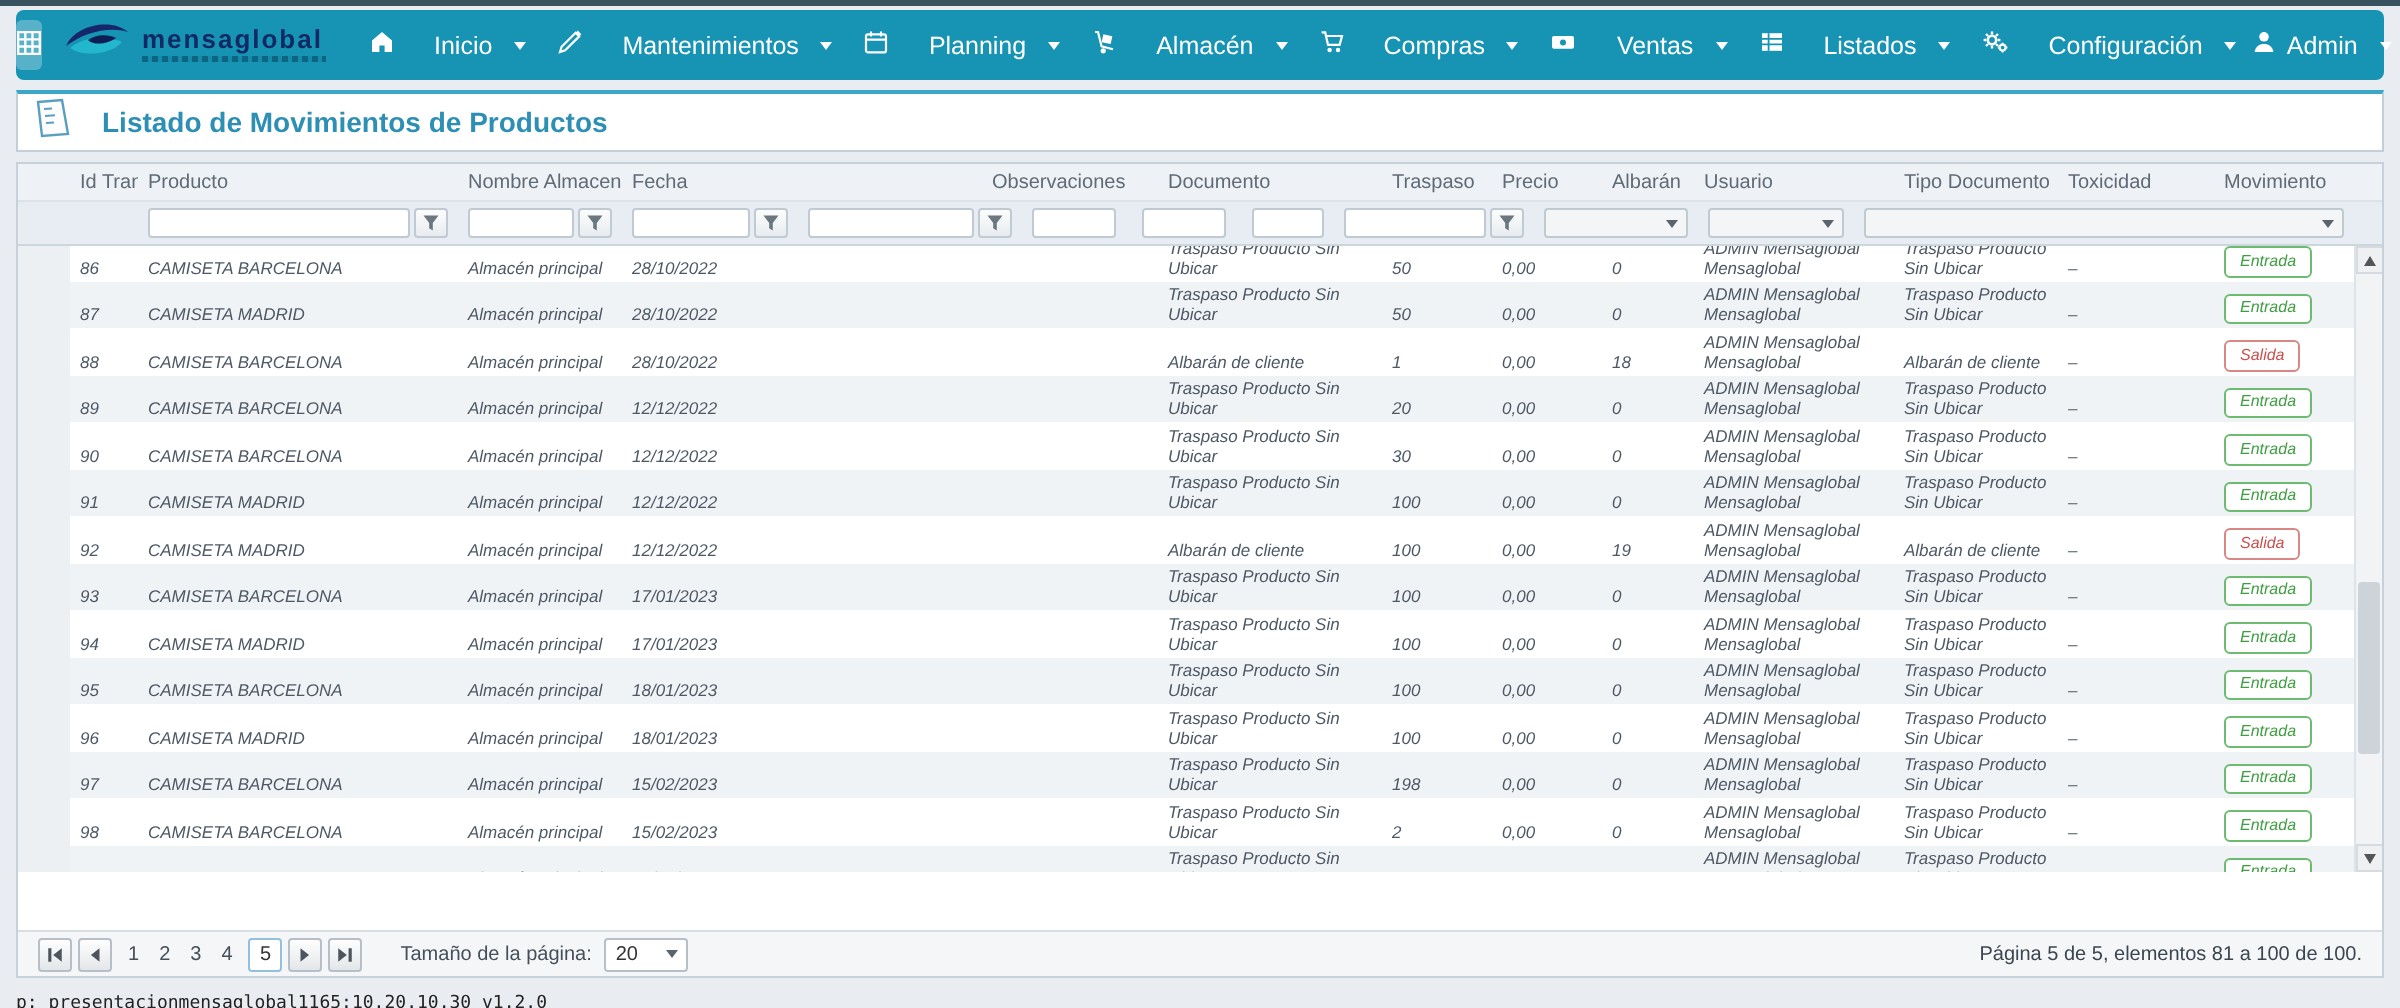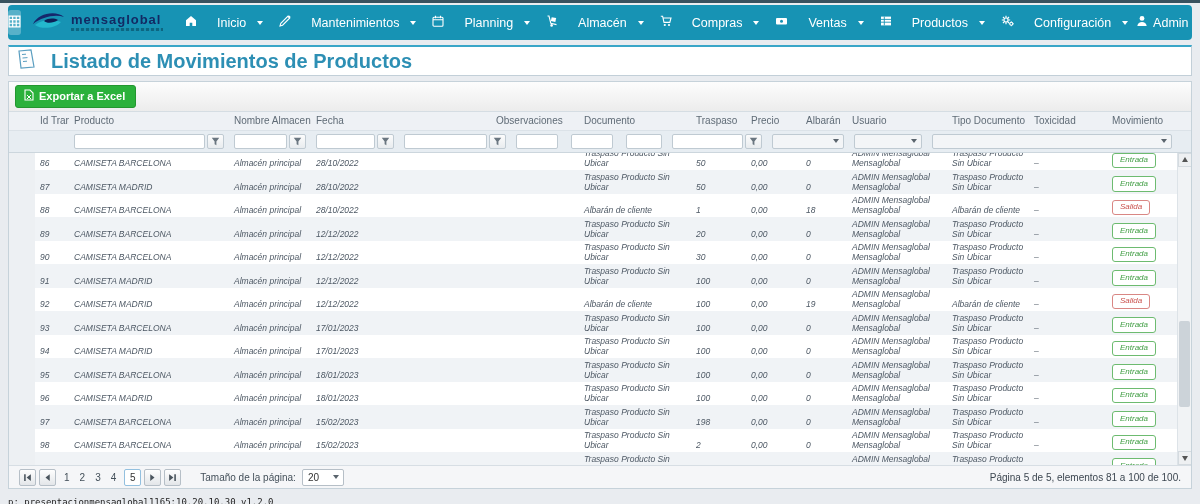--- a/index.html
+++ b/index.html
@@ -21,21 +21,21 @@
   .nav-item .lbl { margin-left:20px; }
   .caret { width:0; height:0; border-left:3.5px solid transparent; border-right:3.5px solid transparent;
            border-top:4px solid #fff; margin-left:11px; display:inline-block;}
   .nav-user { margin-left:auto; margin-right:104px; display:flex; align-items:center; color:#fff; font-size:12.5px; cursor:pointer;}
   .nav-user .lbl { margin-left:5px; }
 
   
   .titlebar { position:absolute; left:8px; right:8px; top:45px; height:31px; background:#fff;
               border:1px solid #c2cfd8; border-top:2px solid #3aa6c8; display:flex; align-items:center; z-index:1;}
   .title-icon { margin-left:6px; }
-  .page-title { margin-left:14px; color:#2d8fb4; font-size:20px; font-weight:bold; }
+  .page-title { margin-left:14px; color:#2d8fb4; font-size:14px; font-weight:bold; }
 
   
   .gridbox { position:absolute; left:8px; right:8px; top:81px; height:408px; background:#fff;
              border:1px solid #c6d2da; display:flex; flex-direction:column; }
   .toolbar { height:30px; background:linear-gradient(#fdfdfd,#ececec); border-bottom:1px solid #d5dde3;
              display:flex; align-items:center; padding:0 6px; }
   .btn-excel { display:flex; align-items:center; gap:5px; background:#2bb13b; border:1px solid #23962f;
                color:#fff; font-size:11px; font-weight:bold; padding:3px 10px 4px 8px; border-radius:3px; cursor:pointer;
                font-family:"Liberation Sans", sans-serif;}
 
@@ -190,21 +190,21 @@
             <circle cx="6.5" cy="6.2" r="1.5" fill="#1793b4"></circle>
           </svg></span>
       <span class="lbl">Ventas</span>
         <span class="caret"></span>
     </div>
     <div class="nav-item">
       <span><svg width="12" height="12" viewBox="0 0 12 12">
             <rect x="1" y="1.6" width="10" height="8.8" fill="#fff"></rect>
             <path d="M1 4.4 h10 M1 7.2 h10 M4.3 1.6 v8.8" stroke="#1793b4" stroke-width=".9"></path>
           </svg></span>
-      <span class="lbl">Productos</span>
+      <span class="lbl">Listados</span>
         <span class="caret"></span>
     </div>
     <div class="nav-item">
       <span><svg width="13" height="12" viewBox="0 0 13 12">
             <circle cx="5" cy="5" r="2.1" fill="none" stroke="#fff" stroke-width="1.3"></circle>
             <g stroke="#fff" stroke-width="1.2">
               <path d="M5 .8v1.4 M5 7.8v1.4 M.8 5h1.4 M7.8 5h1.4 M2 2l1 1 M8 8l-1-1 M8 2 7 3 M2 8l1-1"></path>
             </g>
             <circle cx="10.3" cy="8.8" r="1.5" fill="none" stroke="#fff" stroke-width="1.1"></circle>
             <g stroke="#fff" stroke-width="1">
@@ -231,29 +231,20 @@
     <svg width="22" height="22" viewBox="0 0 22 22">
       <path d="M4 3 L16 2 L19 19 L6 20 Z" fill="#fdfdfd" stroke="#5a9ec0" stroke-width="1.2"></path>
       <path d="M7 6.5 l4 -.3 M7.5 10 l5 -.4 M8 13.5 l4 -.3" stroke="#5a9ec0" stroke-width="1"></path>
     </svg>
   </span>
   <span class="page-title">Listado de Movimientos de Productos</span>
 </div>
 
 <div class="gridbox">
 
-  <div class="toolbar">
-    <button class="btn-excel">
-      <span><svg width="10" height="12" viewBox="0 0 10 12">
-            <path d="M1 1 h5 l3 3 v7 H1 Z" fill="none" stroke="#fff" stroke-width="1.1"></path>
-            <path d="M3 6 l4 4 M7 6 l-4 4" stroke="#fff" stroke-width="1"></path>
-          </svg></span>
-      <span>Exportar a Excel</span>
-    </button>
-  </div>
 
   <div class="hrow">
     <div class="c gut"></div>
     <div class="c id">Id Tran</div>
     <div class="c prod">Producto</div>
     <div class="c alm">Nombre Almacen</div>
     <div class="c fec">Fecha</div>
     <div class="c obs">Observaciones</div>
     <div class="c doc">Documento</div>
     <div class="c cant">Traspaso</div>

